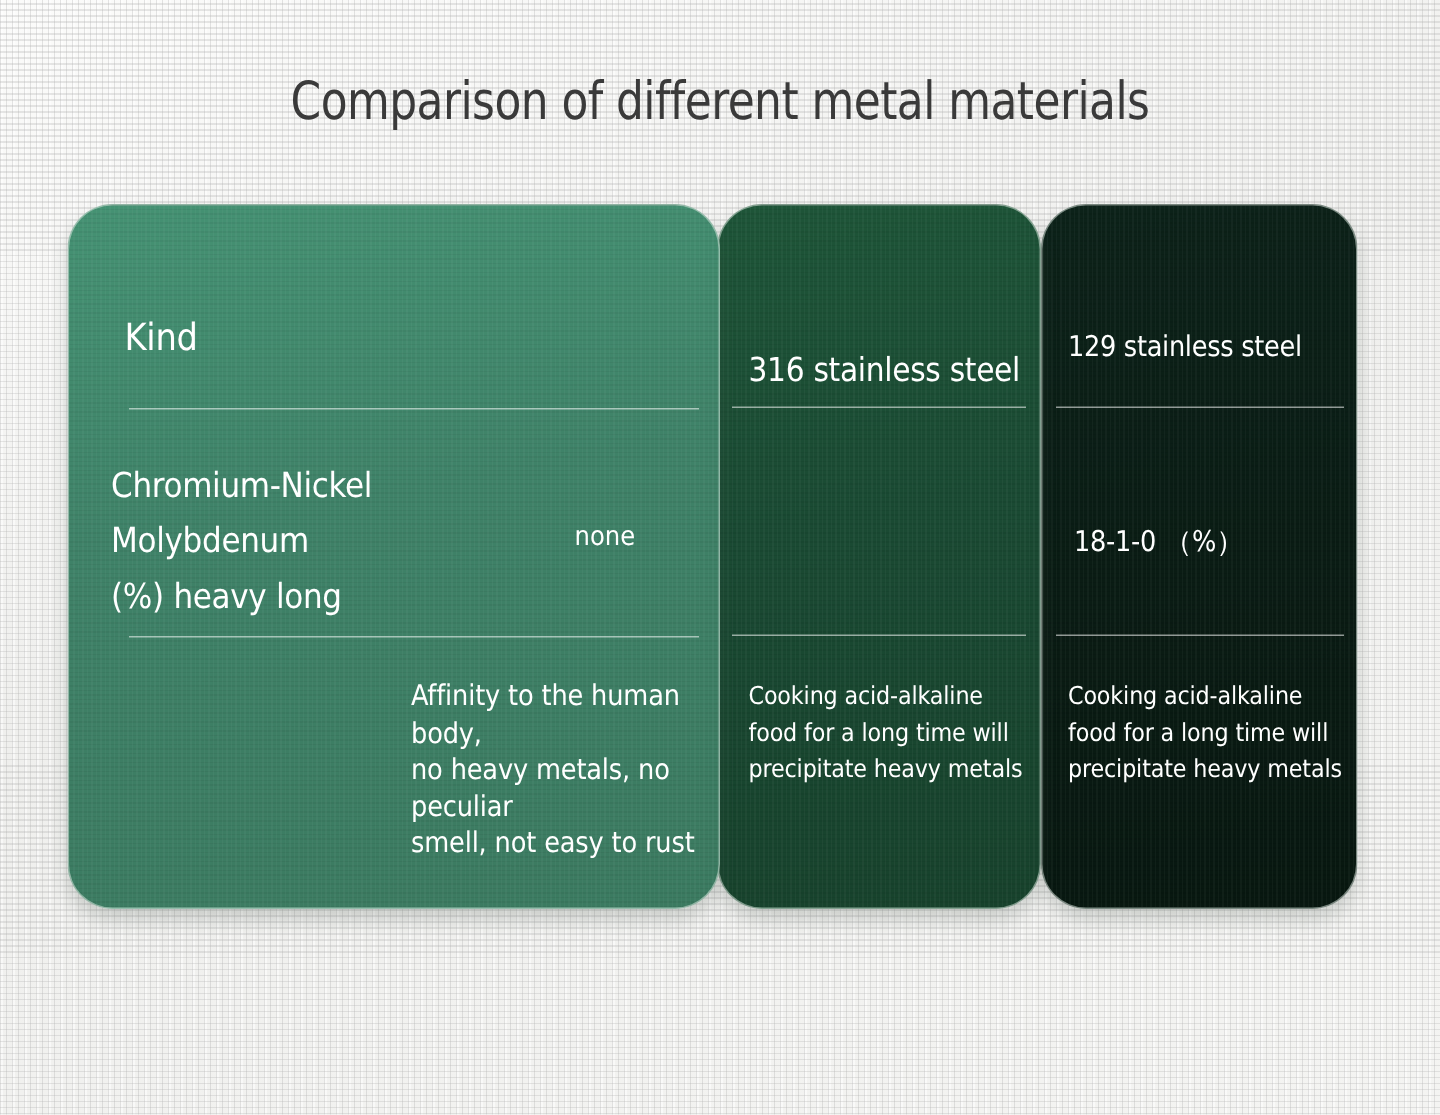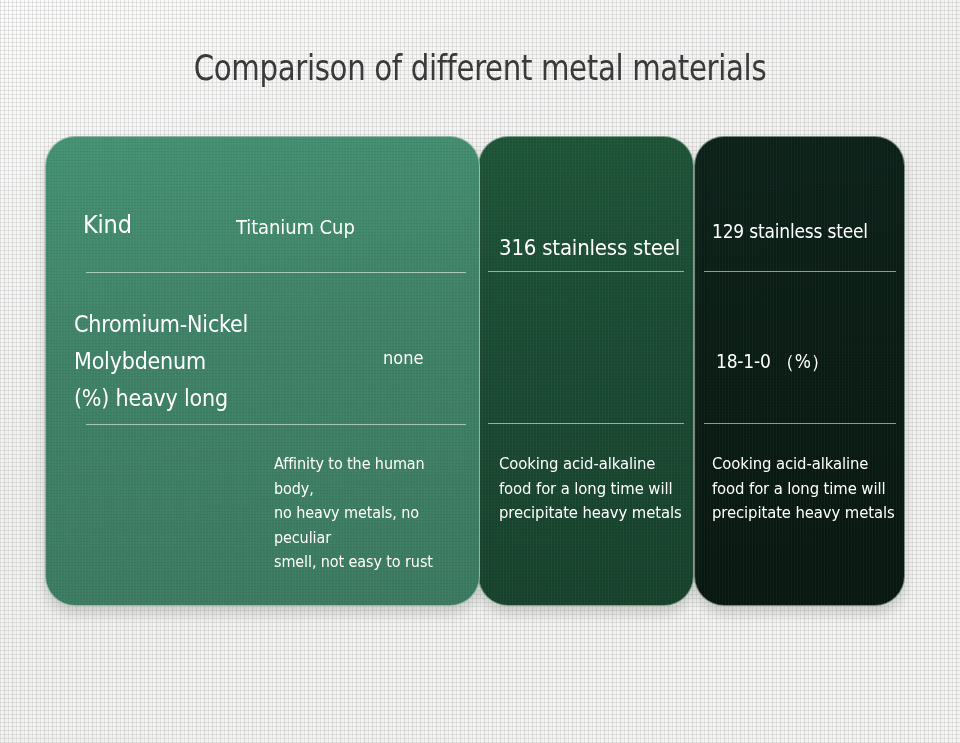--- a/index.html
+++ b/index.html
@@ -156,21 +156,21 @@
 
   
   .char-label {
     left: 84px; top: 497px;
     font-size: 24px; line-height: 32px;
     letter-spacing: -0.3px;
   }
   .char-ti {
     left: 274px; top: 452px;
     width: 196px;
-    font-size: 16px; line-height: 24.5px;
+    font-size: 19px; line-height: 24.5px;
     letter-spacing: -0.1px;
   }
   .char-316 {
     left: 499px; top: 452px;
     width: 190px;
     font-size: 16.5px; line-height: 24.5px;
     letter-spacing: -0.1px;
   }
   .char-304 {
     left: 712px; top: 452px;
@@ -213,21 +213,20 @@
   <div class="divider dv-l1"></div>
   <div class="divider dv-m1"></div>
   <div class="divider dv-r1"></div>
   <div class="divider dv-l2"></div>
   <div class="divider dv-m2"></div>
   <div class="divider dv-r2"></div>
 
   <div class="tlayer">
 
     <div class="cell-text kind-label">Kind</div>
-    <div class="cell-text titanium-value">Titanium Cup</div>
     <div class="cell-text head-316">316 stainless steel</div>
     <div class="cell-text head-304">129 stainless steel</div>
 
     <div class="cell-text chrome-label">Chromium-Nickel
 Molybdenum
 (%) heavy long</div>
     <div class="cell-text chrome-none">none</div>
     <div class="cell-text val-304">18-1-0 （%）</div>
 
     <div class="cell-text char-ti">Affinity to the human

